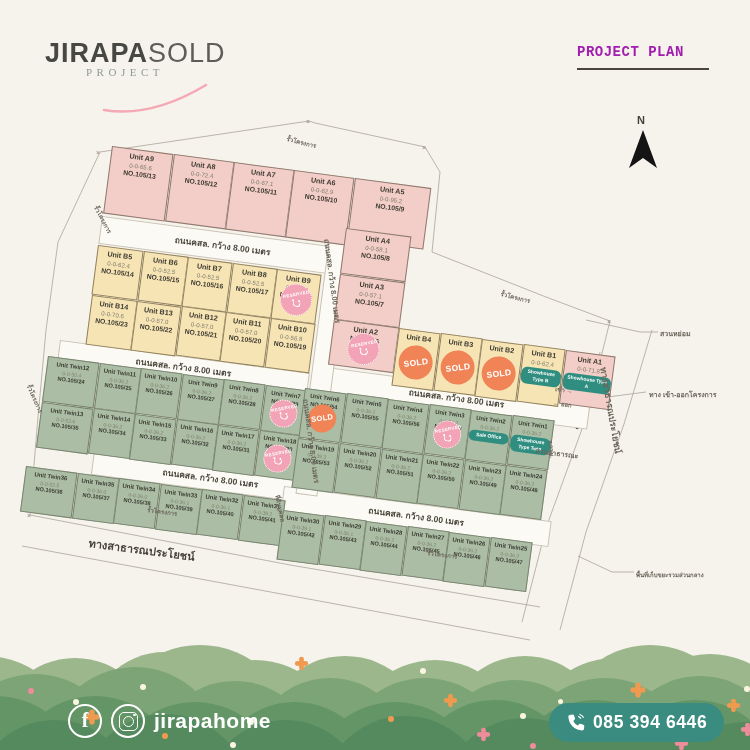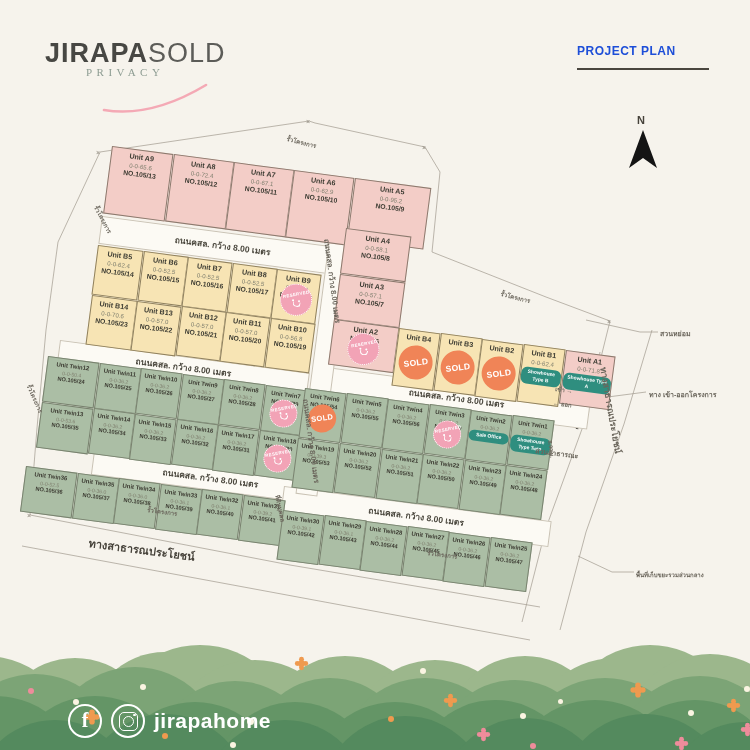--- a/index.html
+++ b/index.html
@@ -6,22 +6,22 @@
   body{font-family:"Liberation Sans","DejaVu Sans",sans-serif;}
   #stage{position:relative;width:750px;height:750px;background:#F6F3EC;overflow:hidden;}
 
   
   .brand{position:absolute;left:45px;top:38px;z-index:6;white-space:nowrap;}
   .brand .b1{font-size:27px;font-weight:800;color:#474743;letter-spacing:1px;}
   .brand .b2{font-size:27px;font-weight:300;color:#5c5c58;letter-spacing:1px;}
   .brand-sub{position:absolute;left:86px;top:66px;z-index:6;font-family:"Liberation Serif",serif;
     font-size:11px;letter-spacing:4.5px;color:#8d9c92;}
   .swoosh{position:absolute;left:100px;top:80px;z-index:6;}
-  .ptitle{position:absolute;left:577px;top:44px;z-index:6;font-size:12px;font-weight:800;
-    color:#1d4ed8;letter-spacing:.5px;}
+  .ptitle{position:absolute;left:577px;top:44px;z-index:6;font-size:14px;font-weight:800;
+    color:#a21caf;letter-spacing:.5px;font-family:Liberation Mono, monospace;}
   .ptitle-underline{position:absolute;left:577px;top:68px;width:132px;height:2px;background:#4a463f;z-index:6;}
 
   
   #lines{position:absolute;left:0;top:0;z-index:1;}
   .road{position:absolute;background:#FCFAF4;border:0.6px solid #c9c2b4;z-index:2;
     display:flex;align-items:center;justify-content:center;transform-origin:0 0;}
   .road-label{font-size:8.5px;font-weight:700;color:#4a473d;white-space:nowrap;}
   .plot{position:absolute;z-index:3;box-sizing:border-box;border:0.7px solid #8b7a6e;
     text-align:center;padding-top:3px;line-height:1.3;transform-origin:0 0;font-size:6.8px;}
   .plot.pink{background:#F3CDC7;}
@@ -90,21 +90,21 @@
         <text x="422" y="150">×</text>
       <text x="96" y="155">×</text>
         <text x="607" y="324">×</text>
         <text x="27" y="518">×</text>
     </g>
   </svg>
 
   <div class="brand">
     <span class="b1">JIRAPA</span><span class="b2">SOLD</span>
   </div>
-  <div class="brand-sub">PRIVACY</div>
+  <div class="brand-sub">PROJECT</div>
   <svg class="swoosh" width="110" height="38">
     <path d="M4,30 C40,36 76,23 106,5" stroke="#F4A9B5" stroke-width="2.6" fill="none" stroke-linecap="round"></path>
   </svg>
   <div class="ptitle">PROJECT PLAN</div>
   <div class="ptitle-underline"></div>
 
   <div id="roads">
 
   <div class="road" style="left: 102px; top: 216px; width: 245px; height: 26px; transform: rotate(7.5deg);">
         <span class="road-label">ถนนคสล. กว้าง 8.00 เมตร</span>
@@ -659,13 +659,20 @@
 
   <div class="social">
     <span class="icon-circle">
       <span class="fb-glyph">f</span>
     </span>
     <span class="icon-circle">
       <span class="ig-glyph"></span>
     </span>
     <span class="handle">jirapahome</span>
   </div>
+  <div class="phone-pill">
+    <svg width="19" height="19" viewBox="0 0 18 18">
+      <path fill="#fff" d="M3.6 1.8 L6.2 1.5 C6.8 1.4 7.4 1.8 7.6 2.4 L8.5 5 C8.7 5.5 8.5 6.1 8.1 6.5 L6.9 7.5 C7.8 9.4 9.4 11 11.3 11.9 L12.3 10.7 C12.7 10.3 13.3 10.1 13.8 10.3 L16.4 11.2 C17 11.4 17.4 12 17.3 12.6 L17 15.2 C16.9 16 16.2 16.6 15.4 16.6 C8 16.2 2.6 10.8 2.2 3.4 C2.2 2.6 2.8 1.9 3.6 1.8 Z"></path>
+      <path fill="none" stroke="#fff" stroke-width="1.1" d="M11.5 3.2 q1.8 .5 2.7 2.1 M12.8 1.2 q2.6 .9 3.9 3.2"></path>
+    </svg>
+    <span class="phone-number">085 394 6446</span>
+  </div>
 </div>
 
 </body></html>

